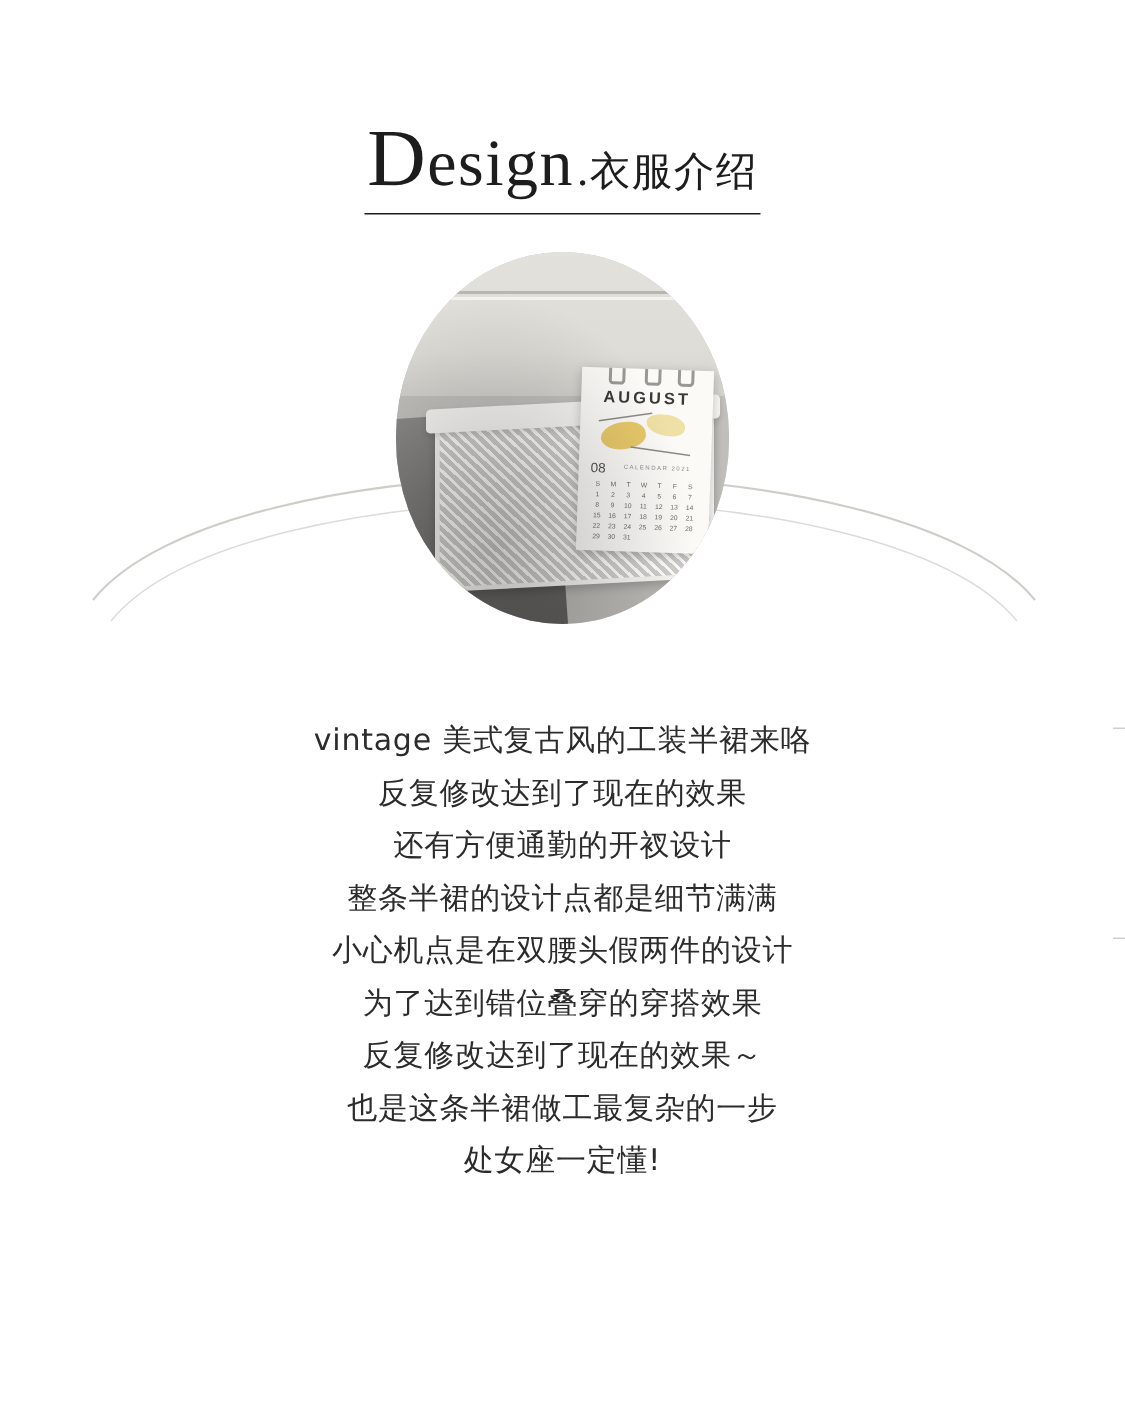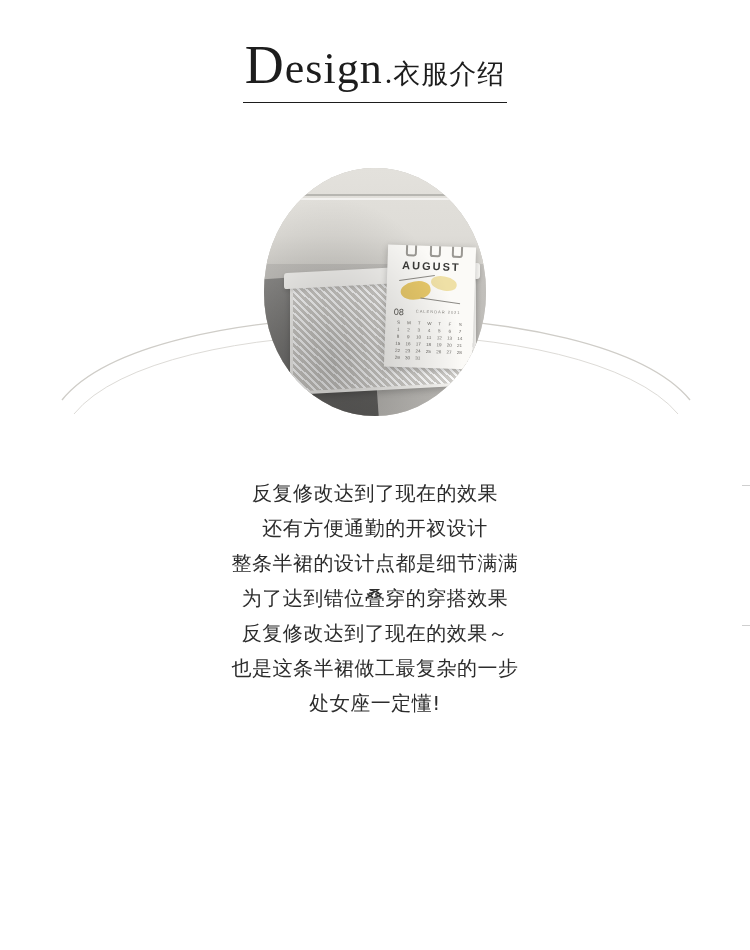--- a/index.html
+++ b/index.html
@@ -21,20 +21,21 @@
     position: absolute;
     top: 38px;
     left: 0;
     width: 750px;
     text-align: center;
   }
   .title-row {
     display: inline-block;
     white-space: nowrap;
     line-height: 1;
+    margin-top: 40px;
   }
   .title-design {
     font-family: "Liberation Serif", serif;
     font-size: 44px;
     letter-spacing: 1px;
     color: #1d1d1d;
     vertical-align: baseline;
   }
   .title-design .cap {
     font-size: 54px;
@@ -340,23 +341,25 @@
           <span>29</span>
           <span>30</span>
           <span>31</span>
         </div>
     </div>
     <div class="photo-shadow-overlay"></div>
   </div>
 </div>
 
 <div class="copy" id="copy-block">
+    <p>vintage 美式复古风的工装半裙来咯</p>
     <p>反复修改达到了现在的效果</p>
     <p>还有方便通勤的开衩设计</p>
     <p>整条半裙的设计点都是细节满满</p>
+    <p>小心机点是在双腰头假两件的设计</p>
     <p>为了达到错位叠穿的穿搭效果</p>
     <p>反复修改达到了现在的效果～</p>
     <p>也是这条半裙做工最复杂的一步</p>
     <p>处女座一定懂!</p>
   </div>
 
 <div class="edge-tick" style="top:485px;"></div>
 <div class="edge-tick" style="top:625px;"></div>
 
 </body></html>

